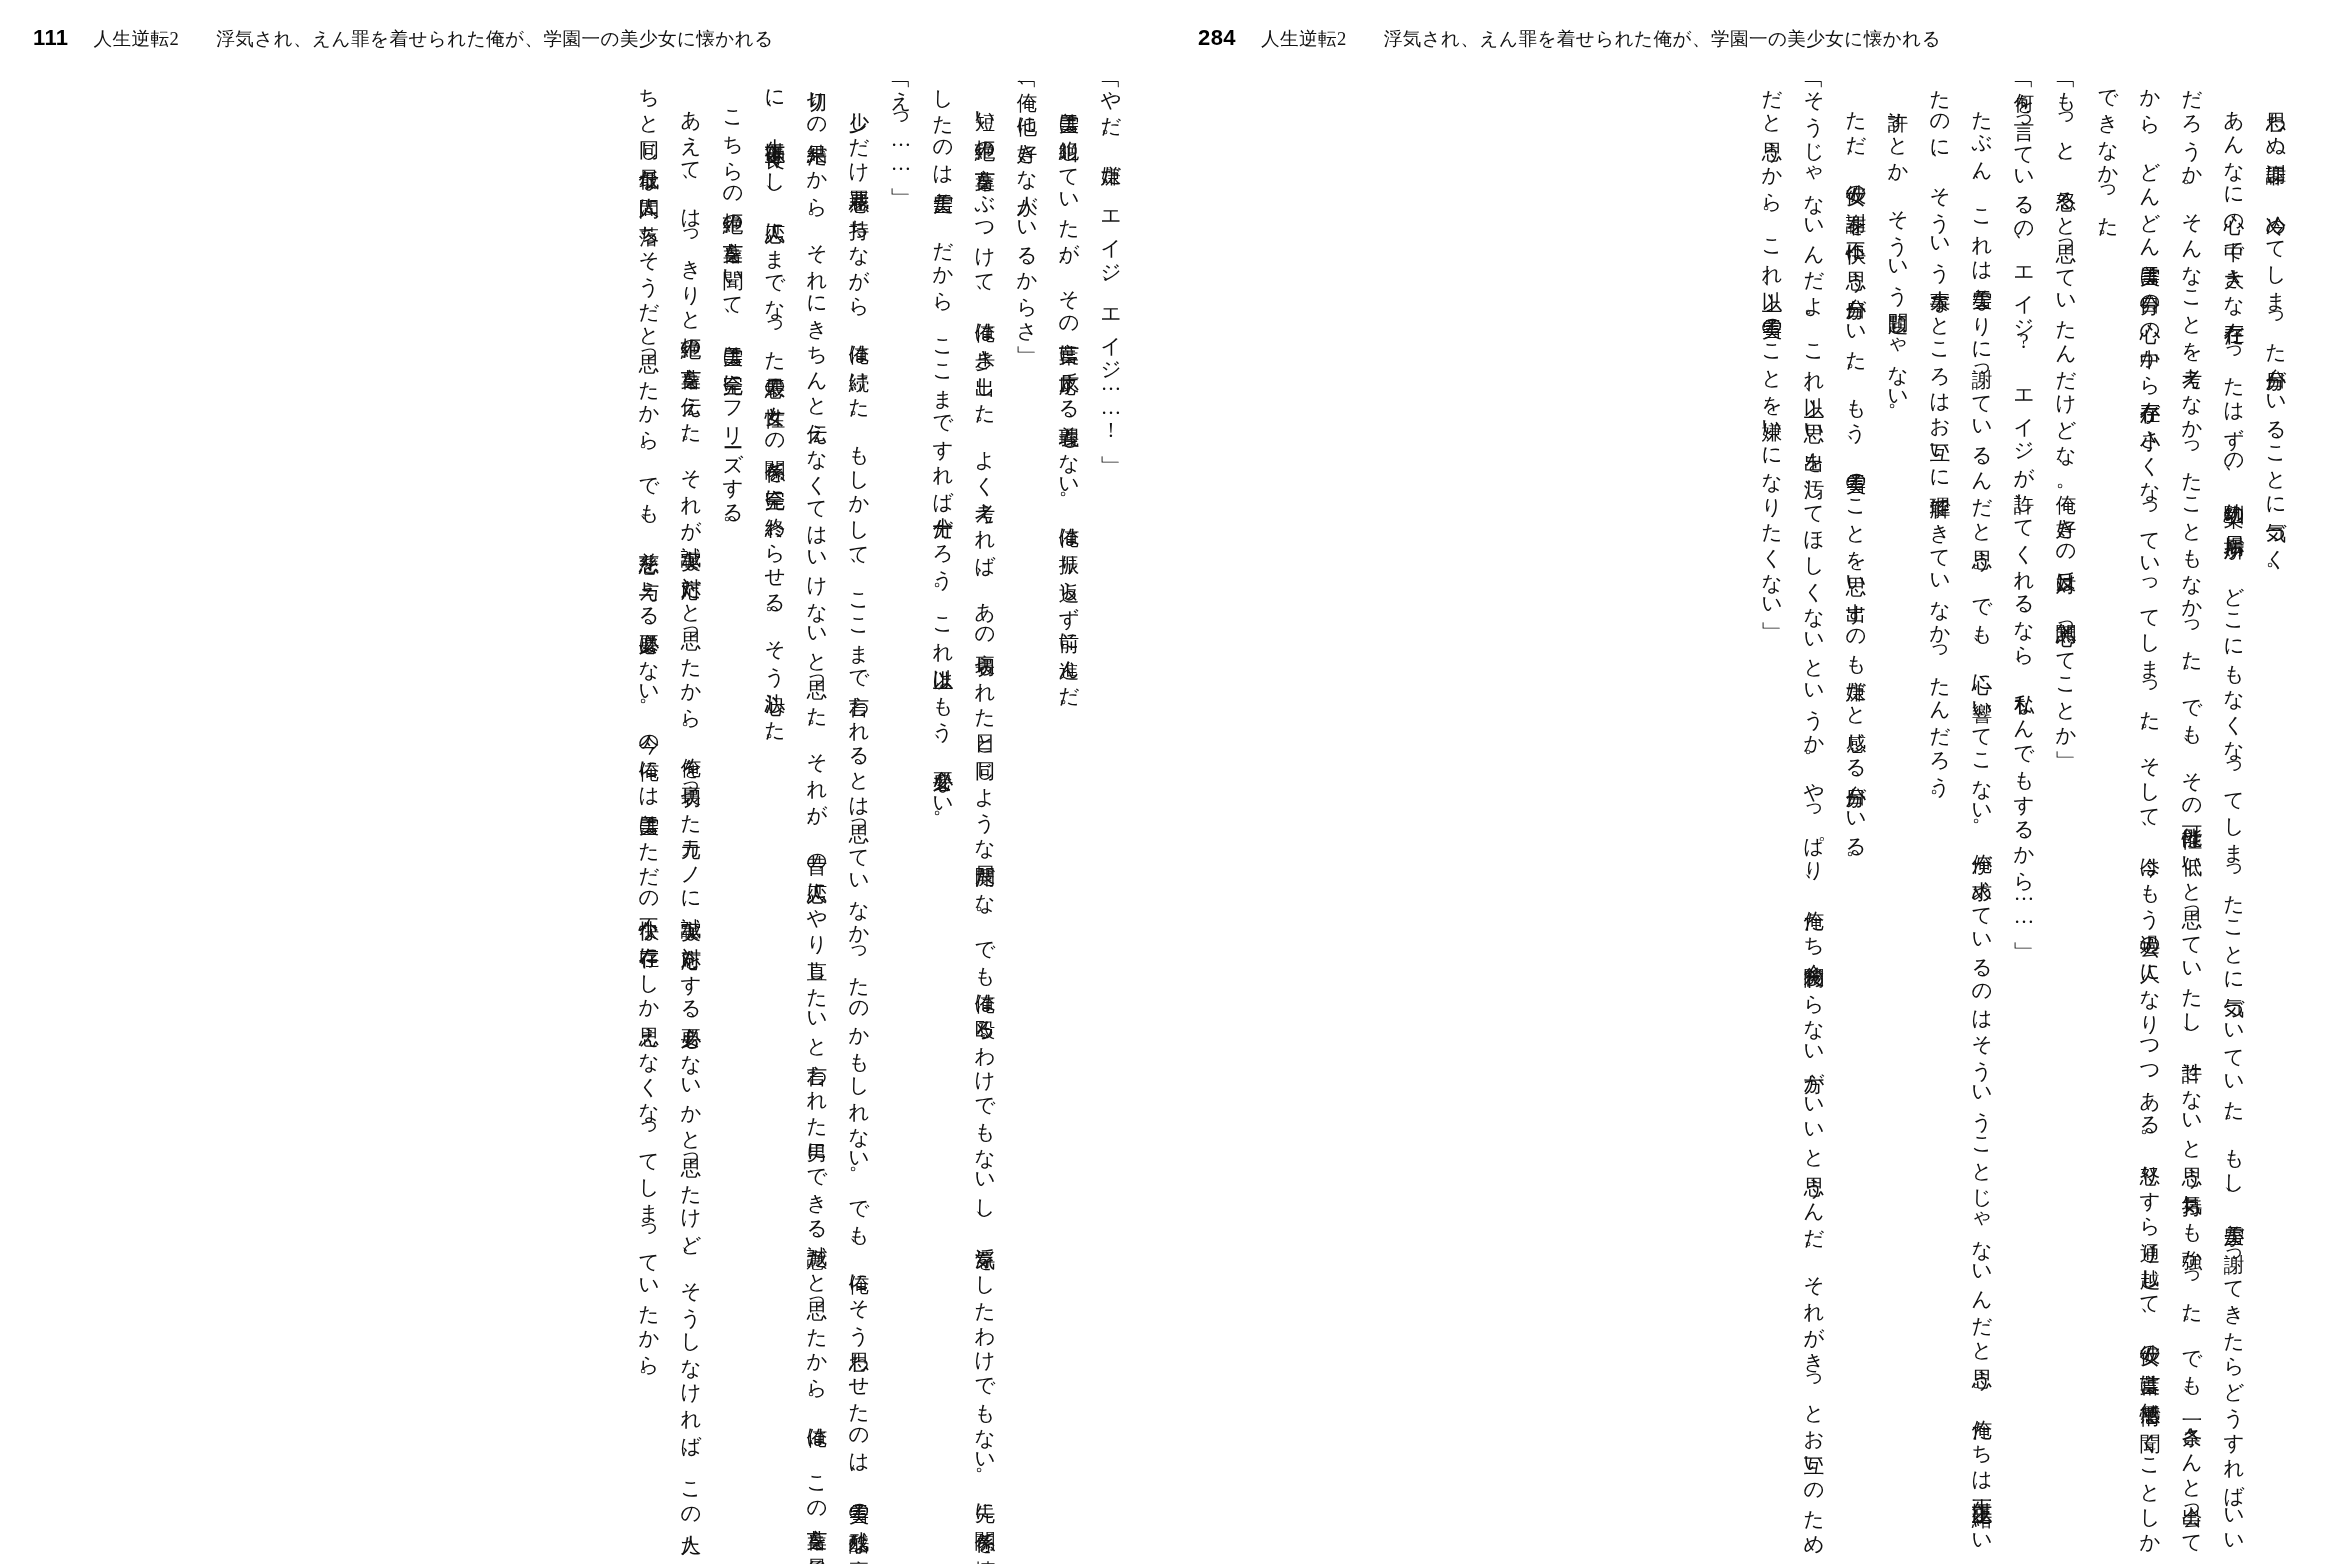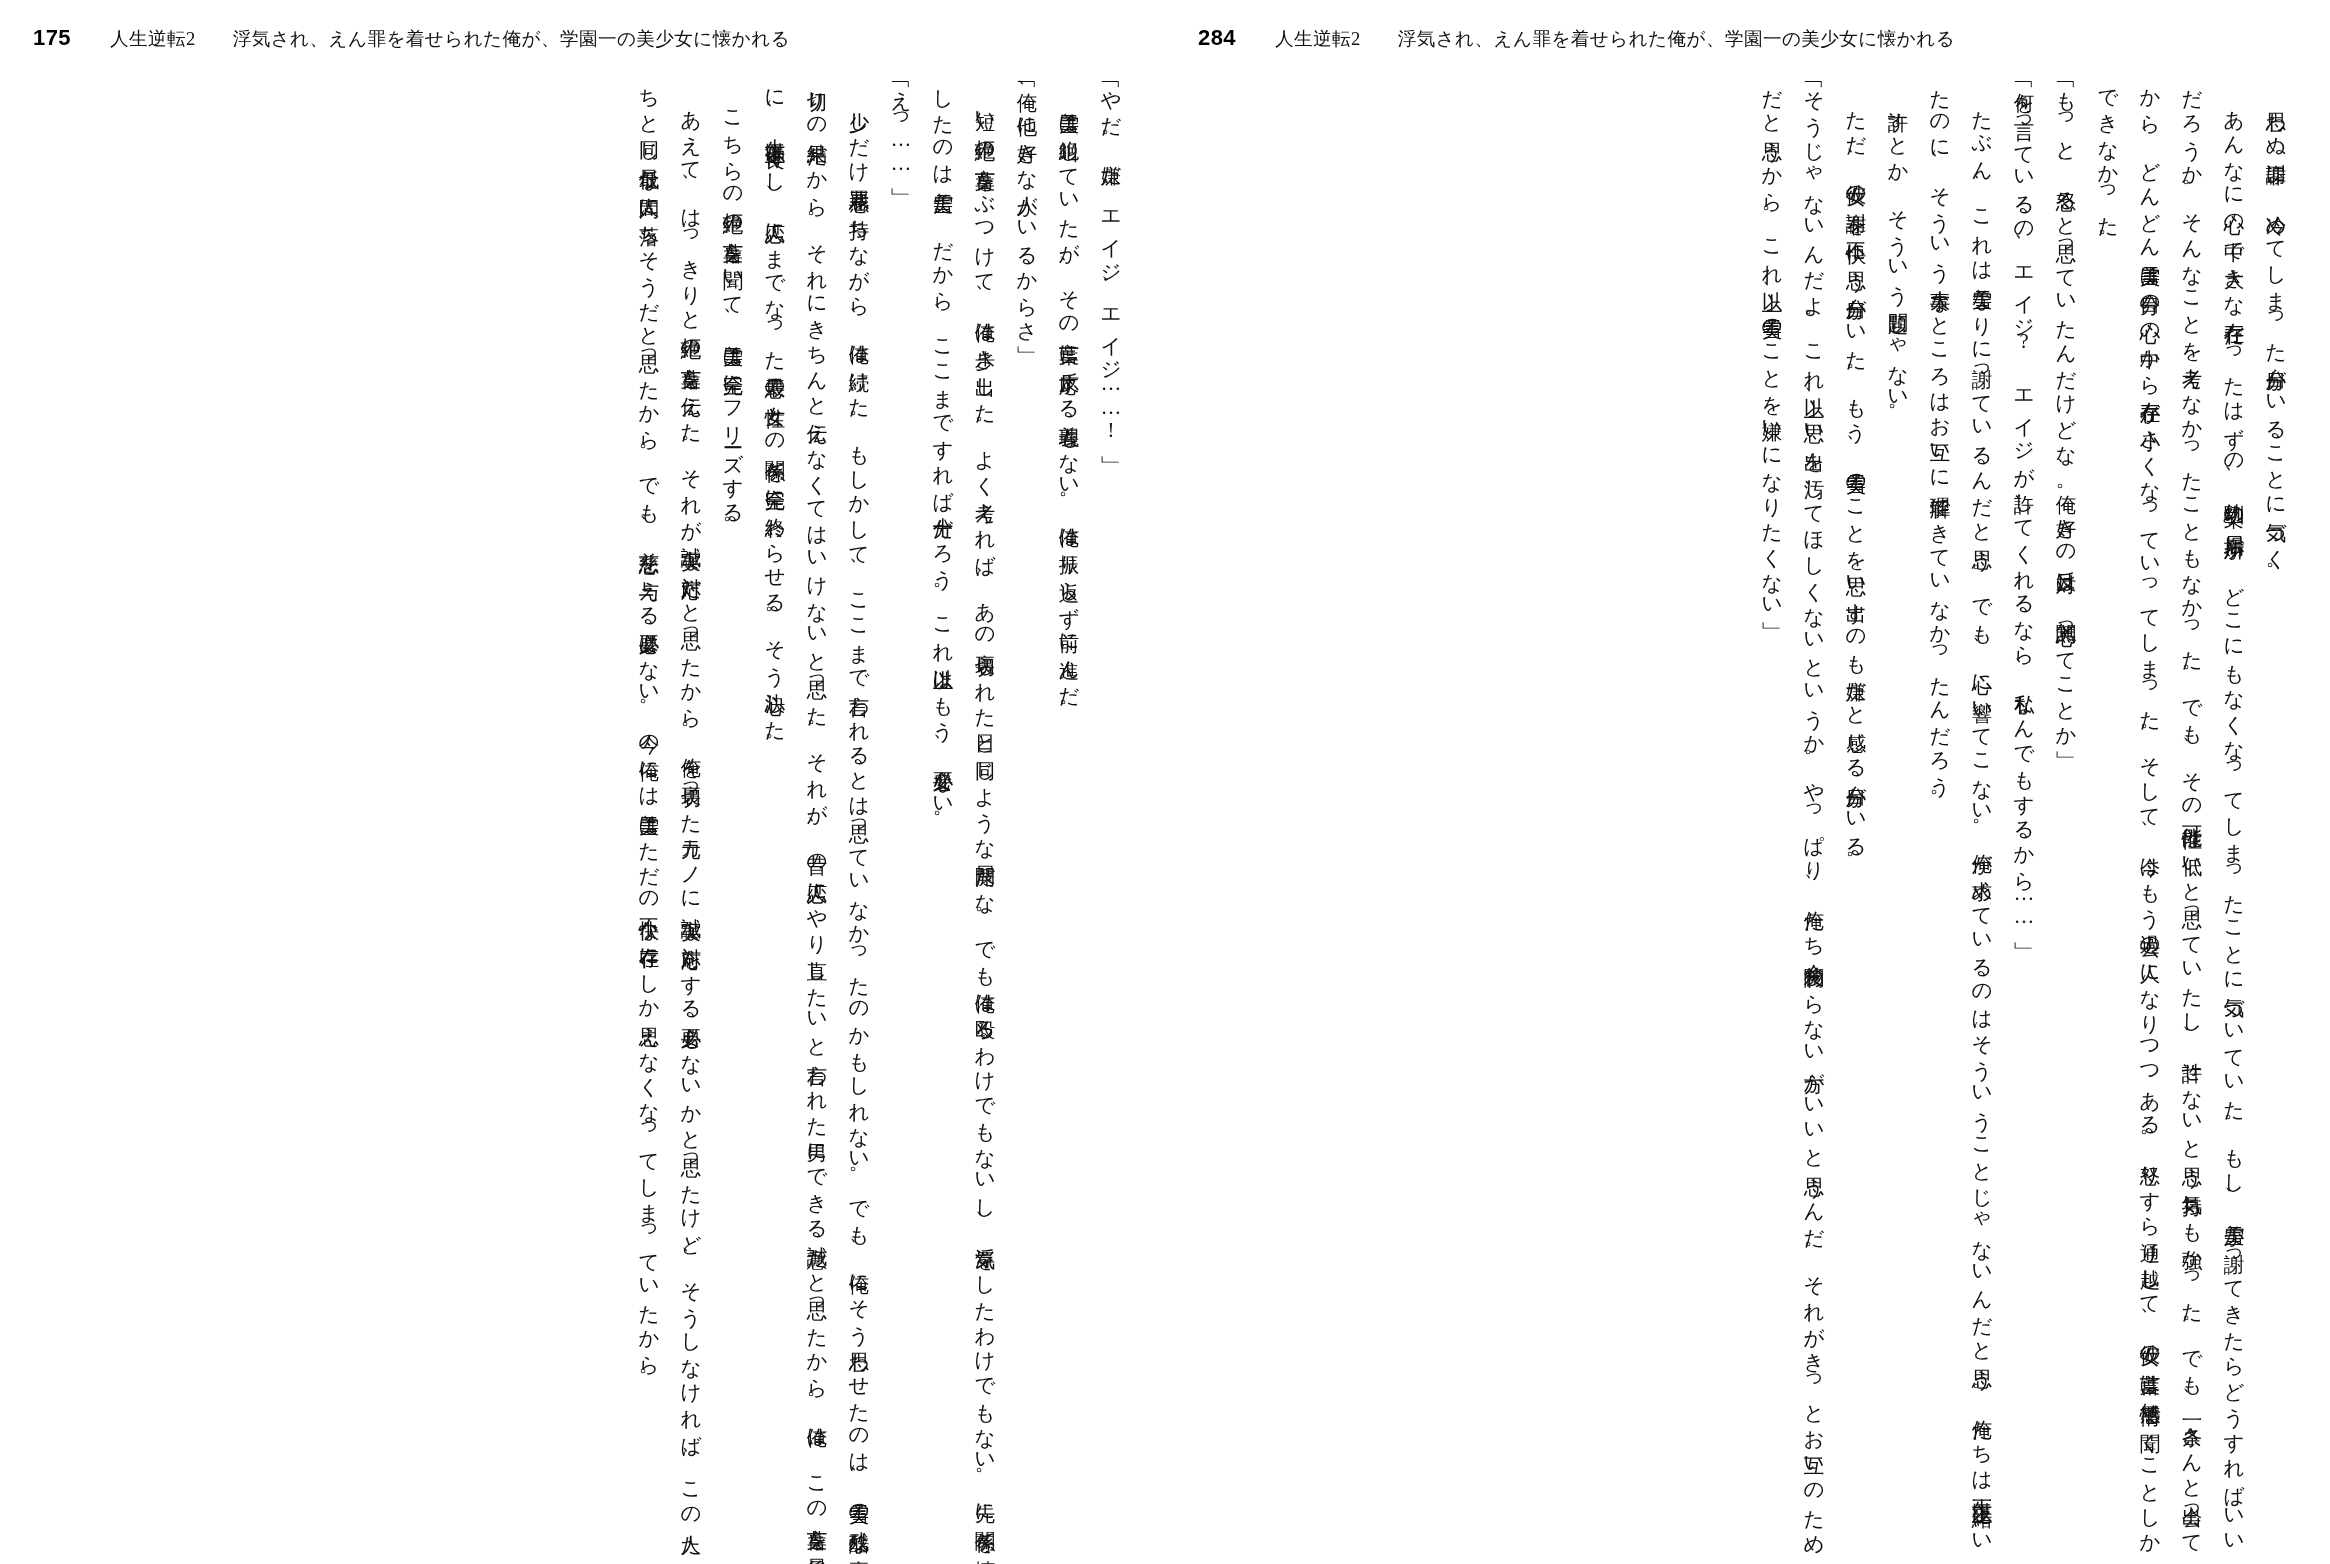--- a/index.html
+++ b/index.html
@@ -44,21 +44,21 @@
   }
   .folio {
     font-family: "Liberation Sans", "DejaVu Sans", sans-serif;
     font-weight: bold;
     font-size: 22px;
     letter-spacing: 0.4px;
     color: #000;
   }
   .running-title {
     font-size: 18.6px;
-    margin-left: 39px;
+    margin-left: 25px;
     color: #111;
     letter-spacing: 0.4px;
   }
   .running-title .sep {
     display: inline-block;
     width: 27px;
   }
 
   .body {
     flex: 1 1 auto;
@@ -91,21 +91,21 @@
     height: 1565px;
   }
 </style>
 </head>
 <body>
 
 <div class="spread">
 
   <div class="page page-left">
     <div class="header">
-      <span class="folio">175</span>
+      <span class="folio">111</span>
       <span class="running-title">
         <span>人生逆転2</span>
         <span class="sep"></span>
         <span>浮気され、えん罪を着せられた俺が、学園一の美少女に懐かれる</span>
       </span>
     </div>
     <div class="body">
       <p class="quote">「やだ。嫌だ。エイジ、エイジ……!」</p>
       <p>美雪は絶叫していたが、その言葉に反応する義理もない。俺は振り返らず前に進んだ。</p>
       <p class="quote">「俺、他に好きな人がいるからさ」</p>

